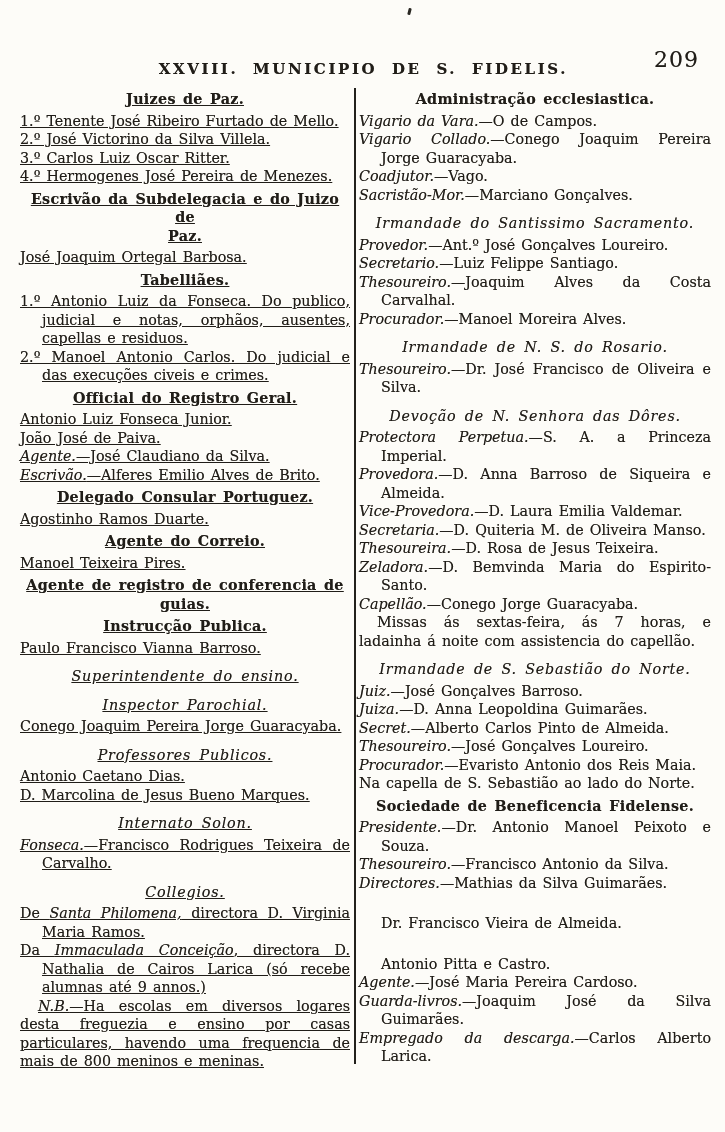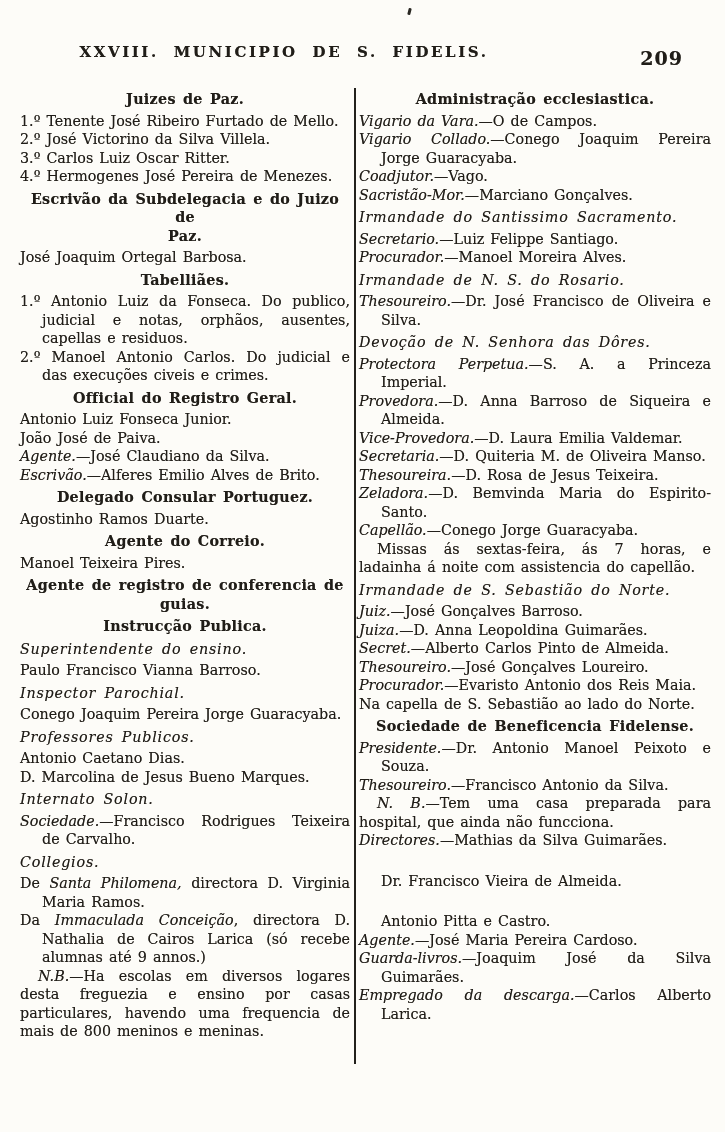--- a/index.html
+++ b/index.html
@@ -6,57 +6,57 @@
   .page {
     position:relative;
     width:725px; height:1132px;
     background:#fdfcf8;
     color:#201d18;
     font-family:"DejaVu Serif","Liberation Serif",serif;
     overflow:hidden;
     text-shadow:0 0 .45px rgba(32,28,20,.55);
   }
   .page-title {
-    position:absolute; top:43px; left:0; width:568px;
-    text-align:center;
+    position:absolute; top:60px; left:0; width:568px;
+    text-align:right;
     font-weight:bold; font-size:15px;
     letter-spacing:2.6px; word-spacing:7px;
   }
   .page-number {
-    position:absolute; top:47px; right:42px;
-    font-weight:bold; font-size:19px; letter-spacing:1px;
+    position:absolute; top:47px; right:26px;
+    font-weight:normal; font-size:22px; letter-spacing:1px;
   }
   .speck {
     position:absolute; top:8px; left:408px;
     width:3px; height:7px; background:#2a2823;
     transform:rotate(14deg); border-radius:1px;
   }
   .columns {
     position:absolute; top:86px; left:20px; right:14px; bottom:10px;
     display:flex; align-items:stretch;
   }
   .col {
     font-size:14.3px; line-height:18.5px;
     text-align:justify;
     word-spacing:1.5px;
   }
-  .col-left  { width:330px; }
+  .col-left  { width:330px;text-decoration:underline; }
   .col-right { flex:1; }
   .divider {
     width:2px; background:#23211c; margin:2px 3px 58px 4px;
   }
   .blk { margin:0; }
   .hb {
     font-weight:bold; text-align:center;
     white-space:pre-line; margin:4px 0 3px;
     letter-spacing:.3px; word-spacing:2px;
   }
   .hi {
-    font-style:italic; text-align:left;
-    margin:4px 0 3px; letter-spacing:.8px; word-spacing:3px;
+    font-style:italic; text-align:center;
+    margin:10px 0 3px; letter-spacing:.8px; word-spacing:3px;
   }
   .entry { padding-left:22px; text-indent:-22px; }
   .cont  { padding-left:22px;margin-top:22px; }
   .nb    { text-indent:18px; }
   .it    { font-style:italic; }
 </style>
 </head>
 <body>
 
 <div class="page">
@@ -82,43 +82,45 @@
         <div class="blk entry"><span>João José de Paiva.</span></div>
         <div class="blk entry"><span class="it">Agente.</span><span>—José Claudiano da Silva.</span></div>
         <div class="blk entry"><span class="it">Escrivão.</span><span>—Alferes Emilio Alves de Brito.</span></div>
         <div class="blk hb"><span>Delegado Consular Portuguez.</span></div>
         <div class="blk entry"><span>Agostinho Ramos Duarte.</span></div>
         <div class="blk hb"><span>Agente do Correio.</span></div>
         <div class="blk entry"><span>Manoel Teixeira Pires.</span></div>
         <div class="blk hb"><span>Agente de registro de conferencia de
 guias.</span></div>
         <div class="blk hb"><span>Instrucção Publica.</span></div>
+        <div class="blk entry"><span>Paulo Francisco Vianna Barroso.</span></div>
         <div class="blk hi"><span>Superintendente do ensino.</span></div>
-        <div class="blk entry"><span>Paulo Francisco Vianna Barroso.</span></div>
         <div class="blk hi"><span>Inspector Parochial.</span></div>
         <div class="blk entry"><span>Conego Joaquim Pereira Jorge Guaracyaba.</span></div>
         <div class="blk hi"><span>Professores Publicos.</span></div>
         <div class="blk entry"><span>Antonio Caetano Dias.</span></div>
         <div class="blk entry"><span>D. Marcolina de Jesus Bueno Marques.</span></div>
         <div class="blk hi"><span>Internato Solon.</span></div>
-        <div class="blk entry"><span class="it">Sociedade.</span><span>—Francisco Rodrigues Teixeira de Carvalho.</span></div>
+        <div class="blk entry"><span class="it">Fonseca.</span><span>—Francisco Rodrigues Teixeira de Carvalho.</span></div>
         <div class="blk hi"><span>Collegios.</span></div>
         <div class="blk entry"><span>De </span><span class="it">Santa Philomena,</span><span> directora D. Virginia Maria Ramos.</span></div>
         <div class="blk entry"><span>Da </span><span class="it">Immaculada Conceição</span><span>, directora D. Nathalia de Cairos Larica (só recebe alumnas até 9 annos.)</span></div>
         <div class="blk nb"><span class="it">N.B.</span><span>—Ha escolas em diversos logares desta freguezia e ensino por casas particulares, havendo uma frequencia de mais de 800 meninos e meninas.</span></div>
       </div>
     <div class="divider"></div>
     <div class="col col-right" id="col-right">
         <div class="blk hb"><span>Administração ecclesiastica.</span></div>
         <div class="blk entry"><span class="it">Vigario da Vara.</span><span>—O de Campos.</span></div>
         <div class="blk entry"><span class="it">Vigario Collado.</span><span>—Conego Joaquim Pereira Jorge Guaracyaba.</span></div>
         <div class="blk entry"><span class="it">Coadjutor.</span><span>—Vago.</span></div>
         <div class="blk entry"><span class="it">Sacristão-Mor.</span><span>—Marciano Gonçalves.</span></div>
         <div class="blk hi"><span>Irmandade do Santissimo Sacramento.</span></div>
+        <div class="blk entry"><span class="it">Provedor.</span><span>—Ant.º José Gonçalves Loureiro.</span></div>
         <div class="blk entry"><span class="it">Secretario.</span><span>—Luiz Felippe Santiago.</span></div>
+        <div class="blk entry"><span class="it">Thesoureiro.</span><span>—Joaquim Alves da Costa Carvalhal.</span></div>
         <div class="blk entry"><span class="it">Procurador.</span><span>—Manoel Moreira Alves.</span></div>
         <div class="blk hi"><span>Irmandade de N. S. do Rosario.</span></div>
         <div class="blk entry"><span class="it">Thesoureiro.</span><span>—Dr. José Francisco de Oliveira e Silva.</span></div>
         <div class="blk hi"><span>Devoção de N. Senhora das Dôres.</span></div>
         <div class="blk entry"><span class="it">Protectora Perpetua.</span><span>—S. A. a Princeza Imperial.</span></div>
         <div class="blk entry"><span class="it">Provedora.</span><span>—D. Anna Barroso de Siqueira e Almeida.</span></div>
         <div class="blk entry"><span class="it">Vice-Provedora.</span><span>—D. Laura Emilia Valdemar.</span></div>
         <div class="blk entry"><span class="it">Secretaria.</span><span>—D. Quiteria M. de Oliveira Manso.</span></div>
         <div class="blk entry"><span class="it">Thesoureira.</span><span>—D. Rosa de Jesus Teixeira.</span></div>
         <div class="blk entry"><span class="it">Zeladora.</span><span>—D. Bemvinda Maria do Espirito-Santo.</span></div>
@@ -127,21 +129,20 @@
         <div class="blk hi"><span>Irmandade de S. Sebastião do Norte.</span></div>
         <div class="blk entry"><span class="it">Juiz.</span><span>—José Gonçalves Barroso.</span></div>
         <div class="blk entry"><span class="it">Juiza.</span><span>—D. Anna Leopoldina Guimarães.</span></div>
         <div class="blk entry"><span class="it">Secret.</span><span>—Alberto Carlos Pinto de Almeida.</span></div>
         <div class="blk entry"><span class="it">Thesoureiro.</span><span>—José Gonçalves Loureiro.</span></div>
         <div class="blk entry"><span class="it">Procurador.</span><span>—Evaristo Antonio dos Reis Maia.</span></div>
         <div class="blk entry"><span>Na capella de S. Sebastião ao lado do Norte.</span></div>
         <div class="blk hb"><span>Sociedade de Beneficencia Fidelense.</span></div>
         <div class="blk entry"><span class="it">Presidente.</span><span>—Dr. Antonio Manoel Peixoto e Souza.</span></div>
         <div class="blk entry"><span class="it">Thesoureiro.</span><span>—Francisco Antonio da Silva.</span></div>
-        <div class="blk nb"><span class="it">N. B.</span><span>—Tem uma casa preparada para hospital, que ainda não funcciona.</span></div>
         <div class="blk entry"><span class="it">Directores.</span><span>—Mathias da Silva Guimarães.</span></div>
         <div class="blk cont"><span>Dr. Francisco Vieira de Almeida.</span></div>
         <div class="blk cont"><span>Antonio Pitta e Castro.</span></div>
         <div class="blk entry"><span class="it">Agente.</span><span>—José Maria Pereira Cardoso.</span></div>
         <div class="blk entry"><span class="it">Guarda-livros.</span><span>—Joaquim José da Silva Guimarães.</span></div>
         <div class="blk entry"><span class="it">Empregado da descarga.</span><span>—Carlos Alberto Larica.</span></div>
       </div>
   </div>
 </div>
 

